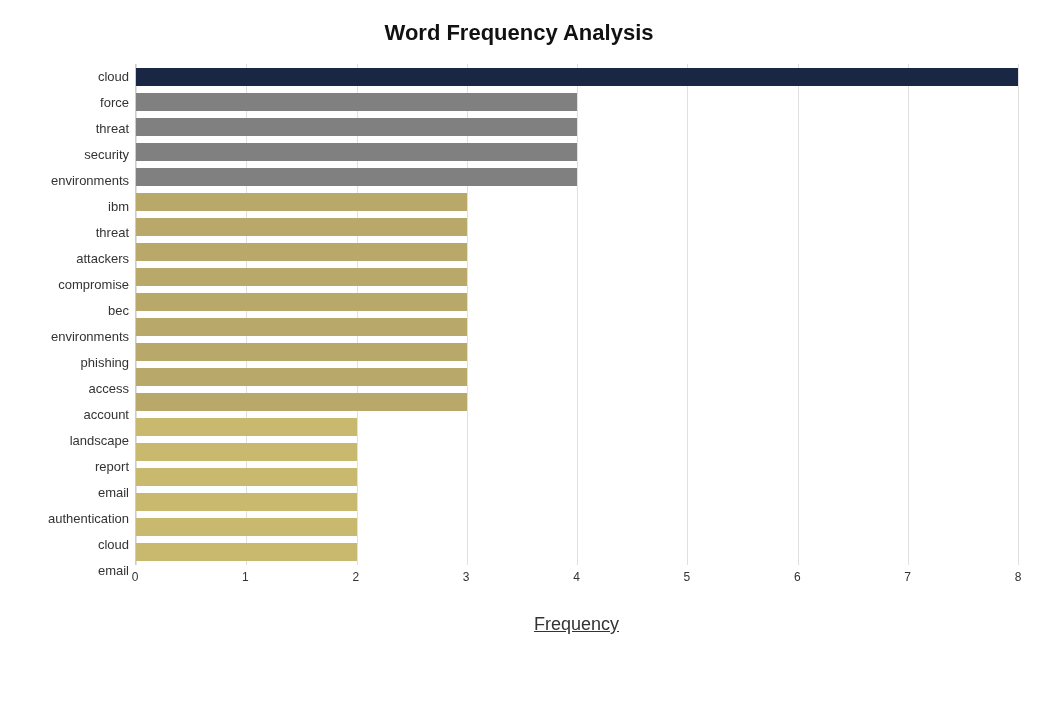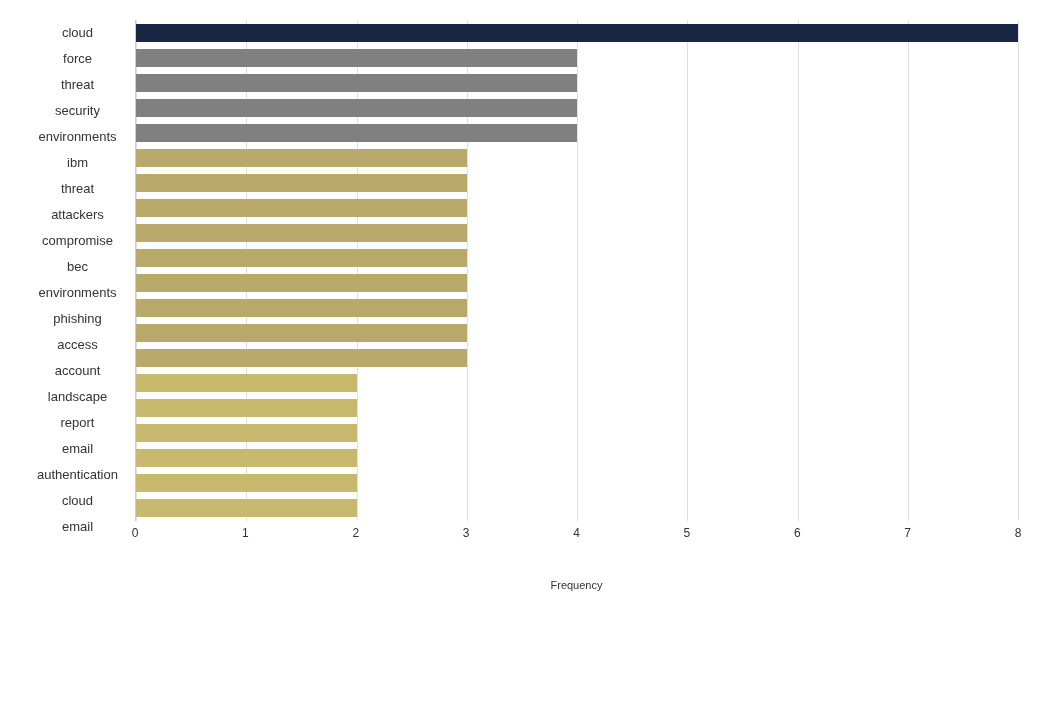--- a/index.html
+++ b/index.html
@@ -28,23 +28,23 @@
     }
     .chart-area {
       display: flex;
       flex-direction: row;
       width: 100%;
       height: calc(100% - 70px);
     }
     .y-axis {
       display: flex;
       flex-direction: column;
-      align-items: center;
+      align-items: flex-end;
       justify-content: space-around;
-      padding-right: 0;
+      padding-right: 6px;
       min-width: 115px;
       padding-bottom: 32px;
     }
     .y-label {
       font-size: 13px;
       color: #333;
       line-height: 1;
       text-align: right;
       height: 26px;
       display: flex;
@@ -97,37 +97,39 @@
       height: 32px;
     }
     .x-tick {
       position: absolute;
       font-size: 12px;
       color: #333;
       transform: translateX(-50%);
     }
     .x-axis-label {
       text-align: center;
-      font-size: 11px;
+      font-size: 18px;
       color: #333;
       margin-top: 4px;
       width: 100%;
       position: absolute;
       bottom: -20px;
       left: 0;
+      text-decoration: underline;
     }
     .x-axis-wrapper {
       position: relative;
       height: 50px;
     }
   </style>
 </head>
 <body>
 
 <div class="chart-container">
+  <div class="chart-title">Word Frequency Analysis</div>
   <div class="chart-area">
     <div class="y-axis" id="y-axis">
         <div class="y-label">cloud</div>
         <div class="y-label">force</div>
         <div class="y-label">threat</div>
         <div class="y-label">security</div>
         <div class="y-label">environments</div>
         <div class="y-label">ibm</div>
         <div class="y-label">threat</div>
         <div class="y-label">attackers</div>

